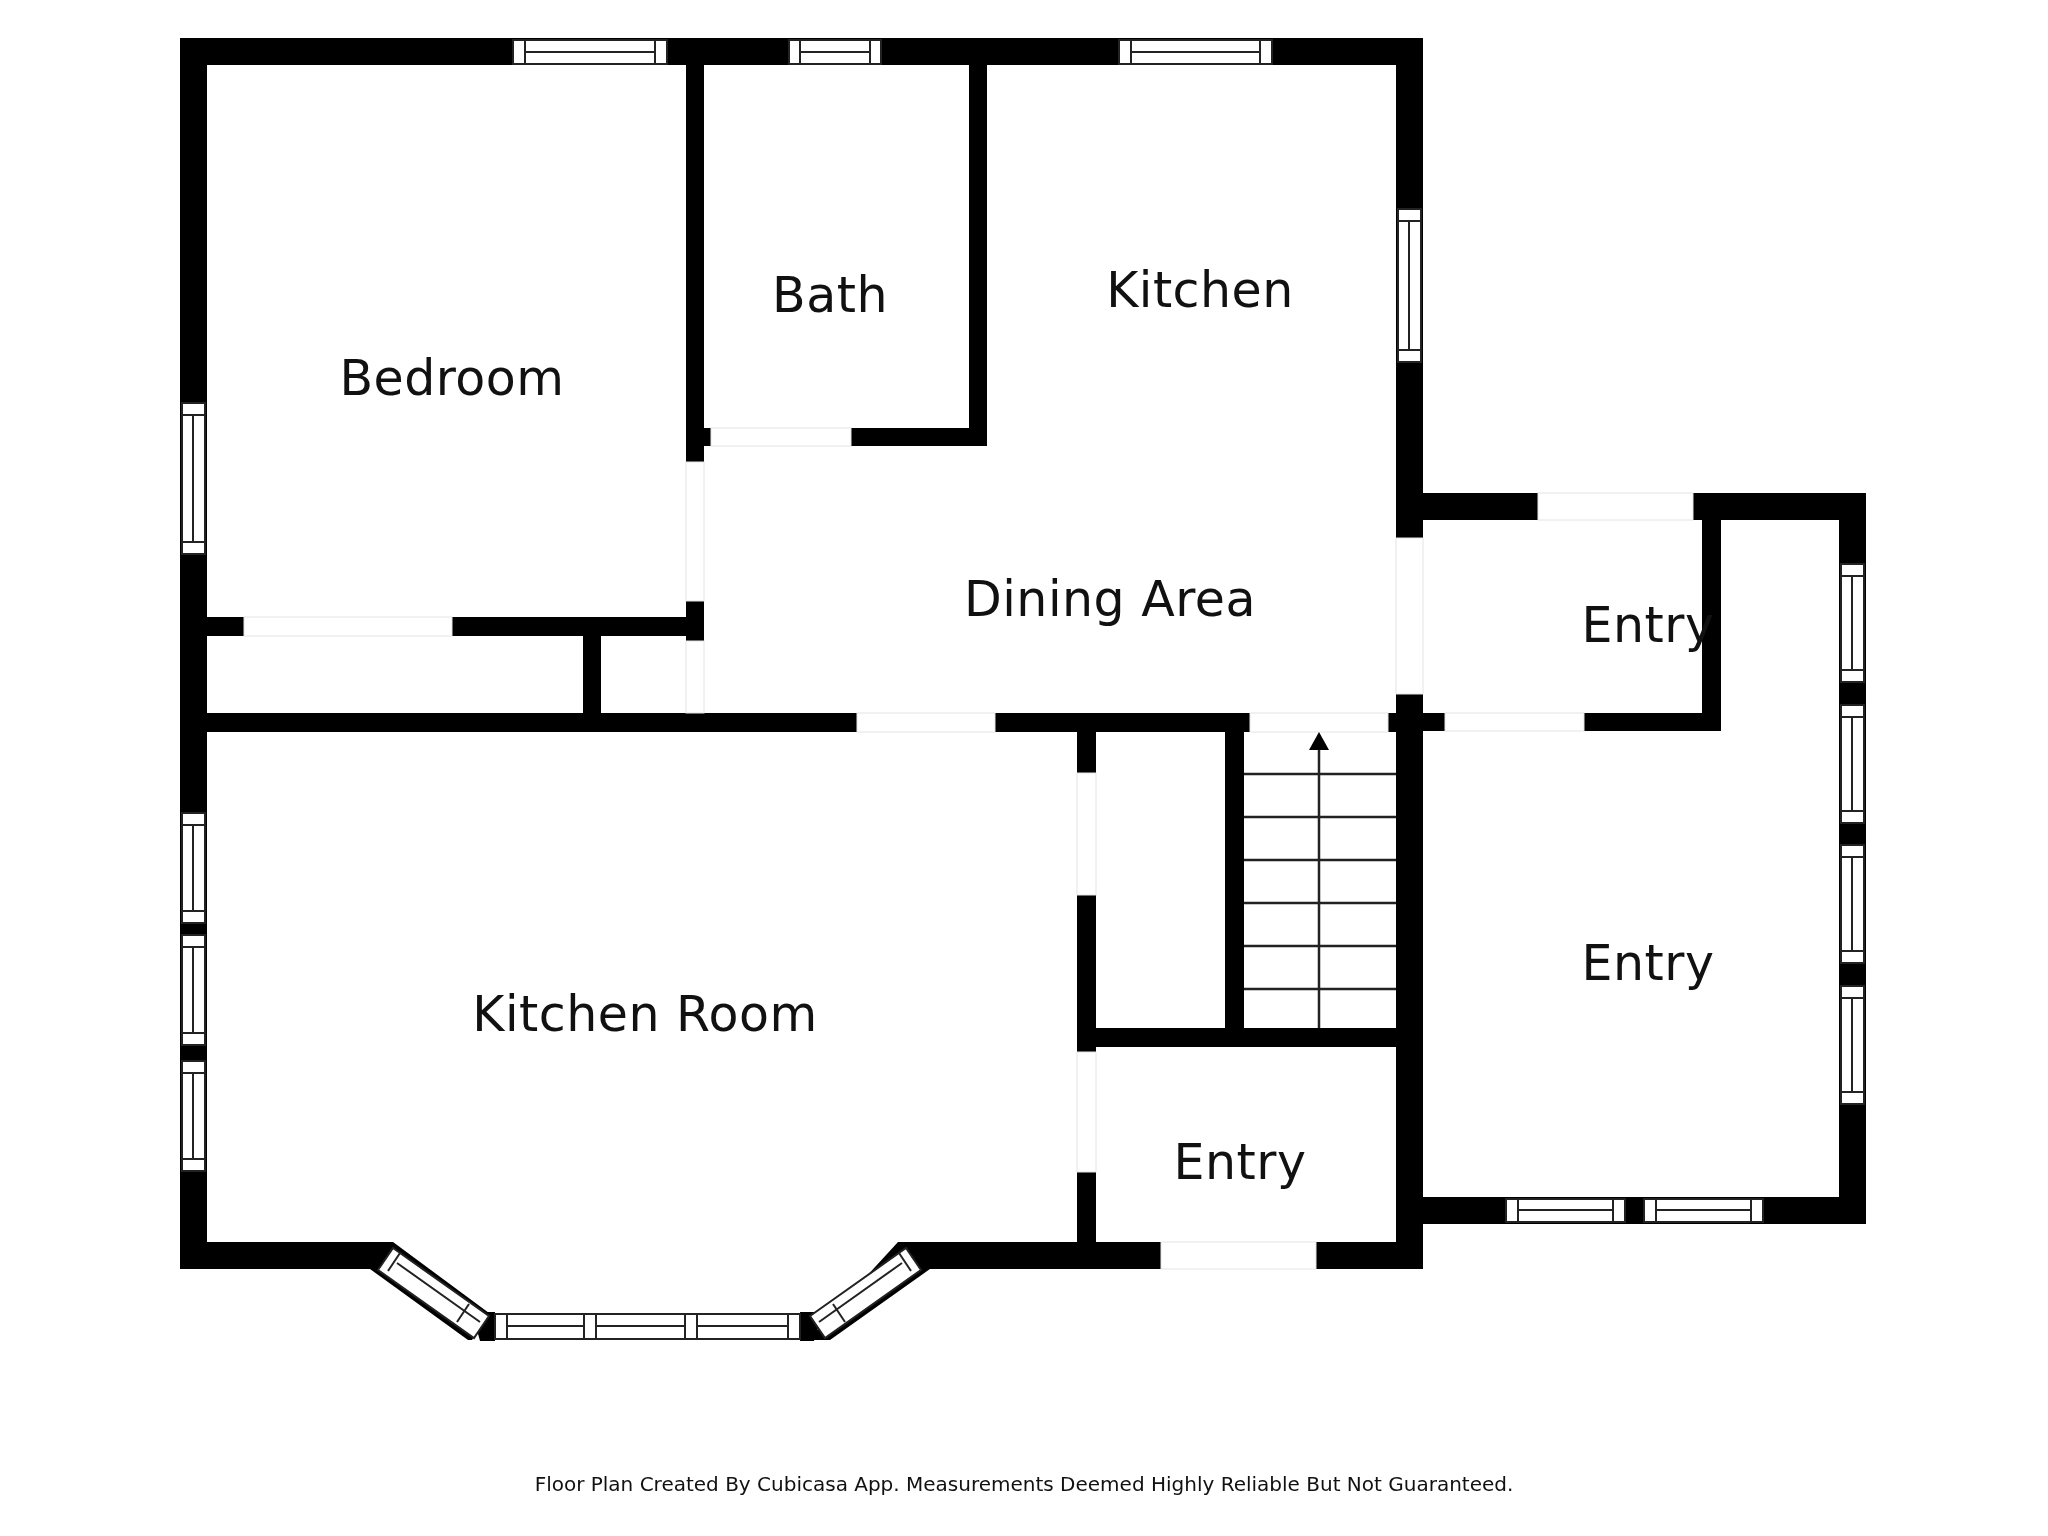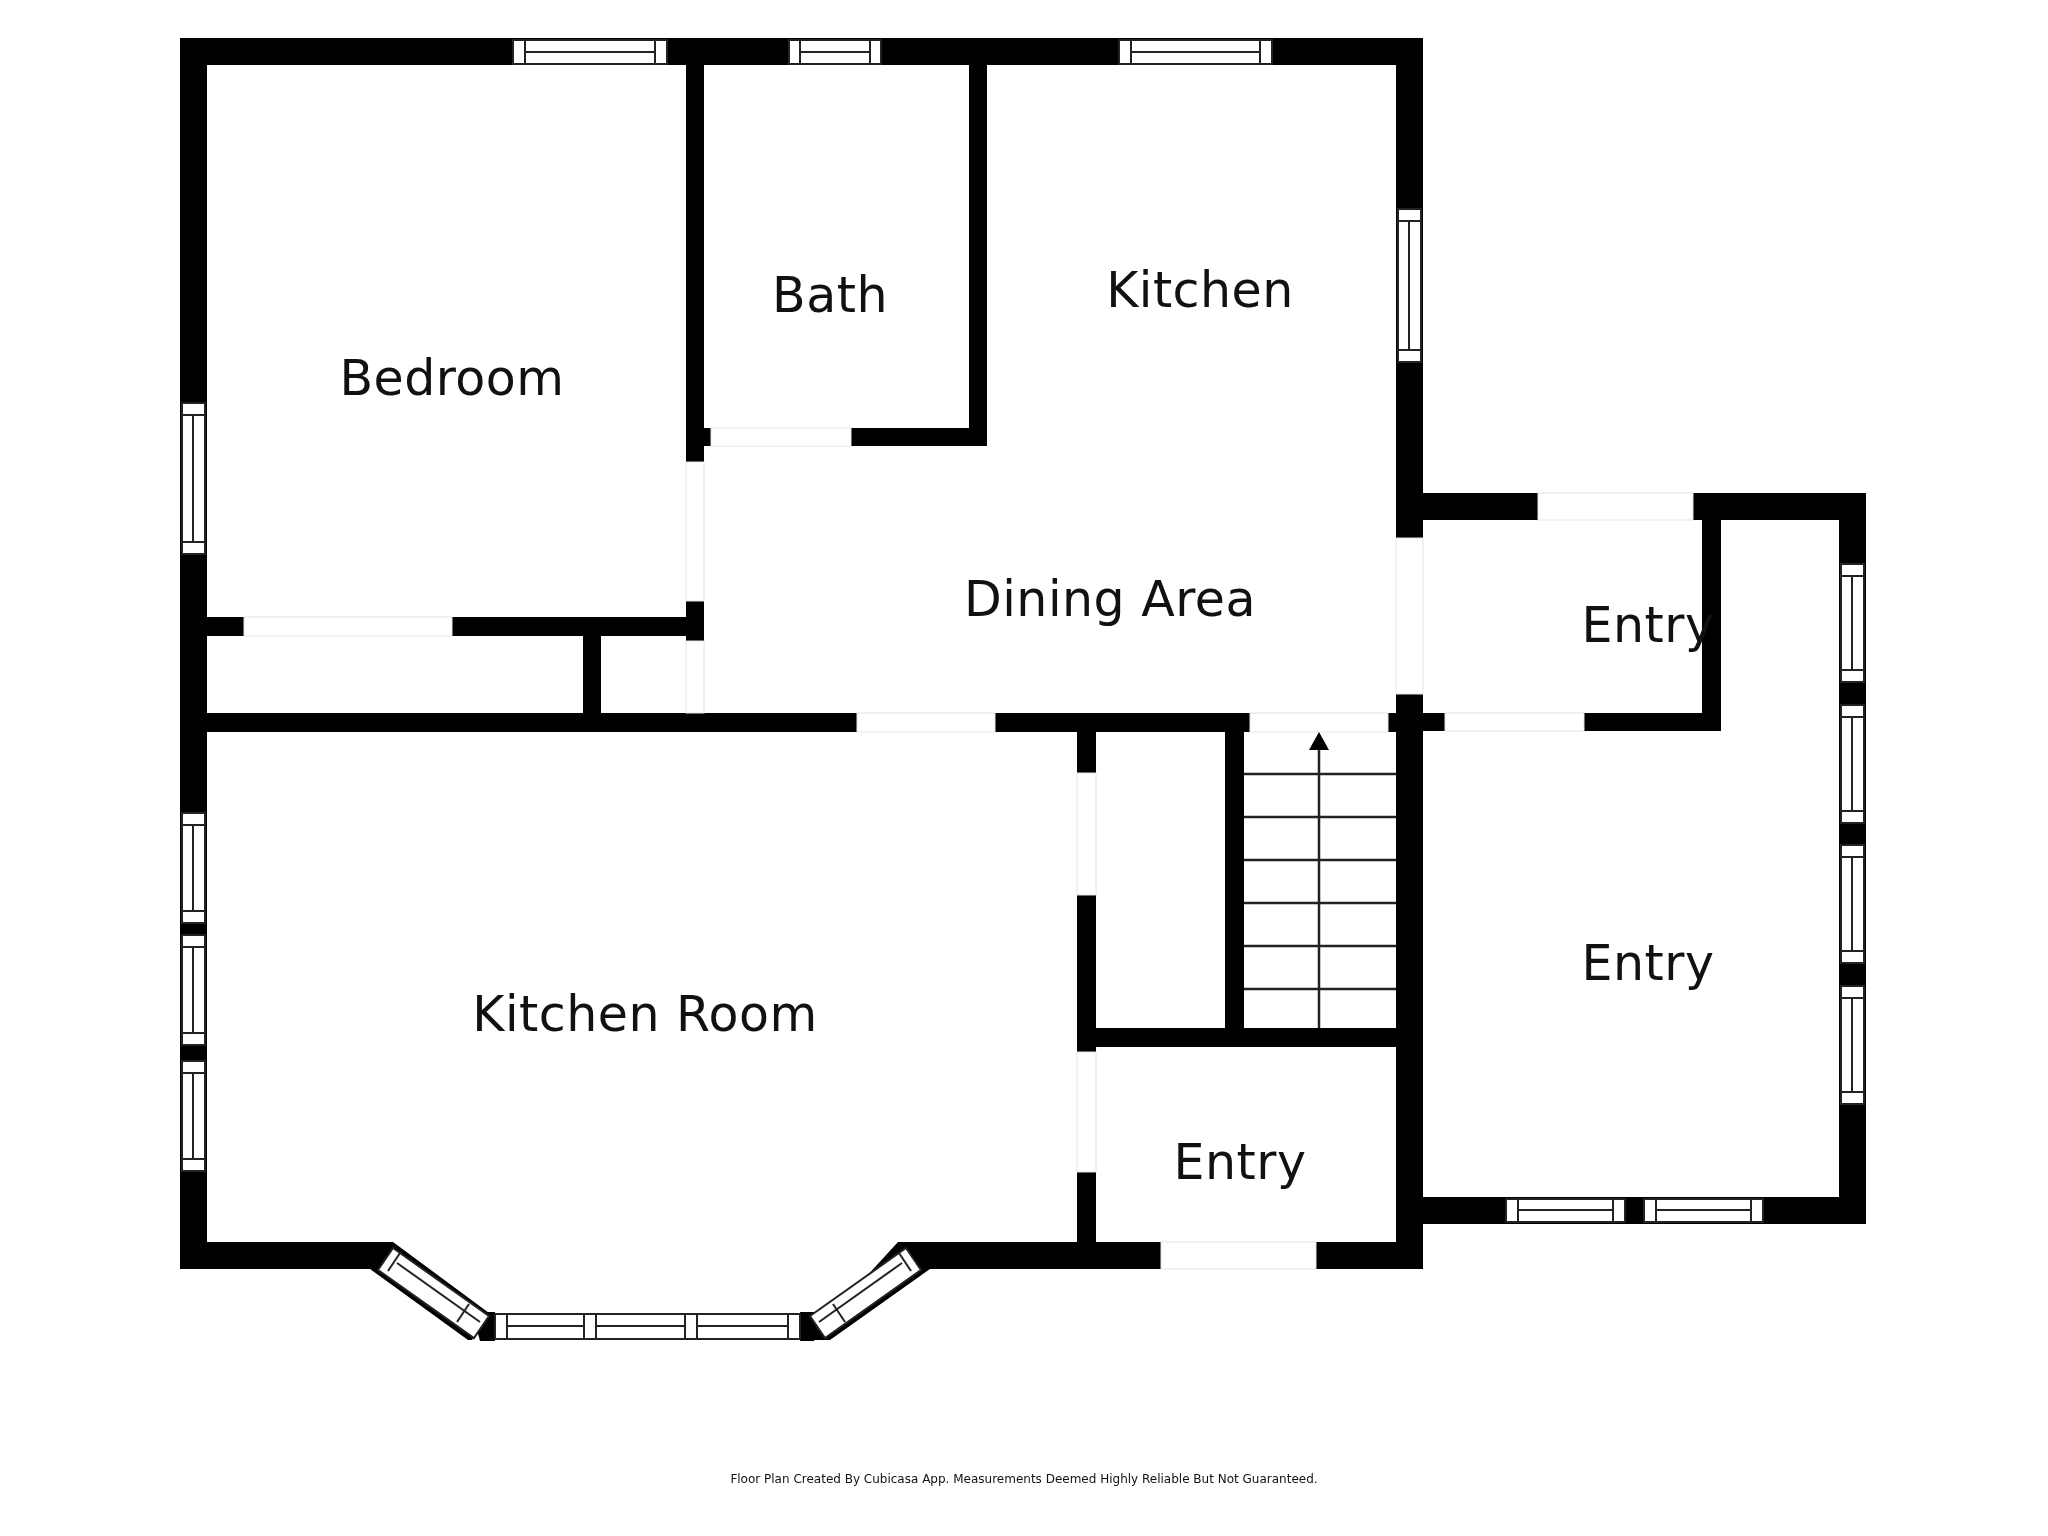--- a/index.html
+++ b/index.html
@@ -4,21 +4,21 @@
 <style>
   html, body { margin:0; padding:0; background:#ffffff; }
   body { width:2048px; height:1536px; position:relative; overflow:hidden; font-family:"DejaVu Sans", sans-serif; }
   #plan { position:absolute; left:0; top:0; width:2048px; height:1536px; }
   .wall { fill:#000; }
   .open { fill:#fff; stroke:#e4e4e4; stroke-width:1; }
   .win  { fill:#fff; stroke:#222; stroke-width:2; }
   .winline { stroke:#222; stroke-width:2; }
   .stair { stroke:#222; stroke-width:2.5; }
   .room-label { position:absolute; font-size:49px; color:#111; transform:translate(-50%,-50%); white-space:nowrap; letter-spacing:0.5px; }
-  .footer { position:absolute; left:0; width:2048px; top:1472px; text-align:center; font-size:12px; color:#111; }
+  .footer { position:absolute; left:0; width:2048px; top:1472px; text-align:center; font-size:20px; color:#111; }
 </style>
 </head>
 <body>
 
 <svg id="plan" viewBox="0 0 2048 1536" xmlns="http://www.w3.org/2000/svg">
 
   <g>
 
     <rect class="wall" x="180" y="38" width="1243" height="27"></rect>
 

